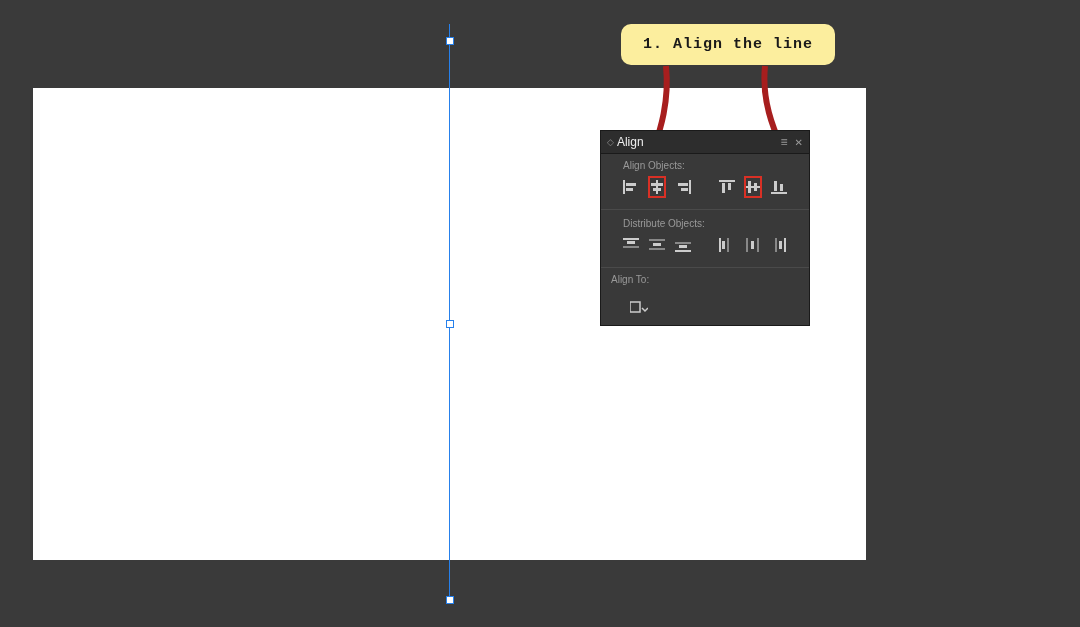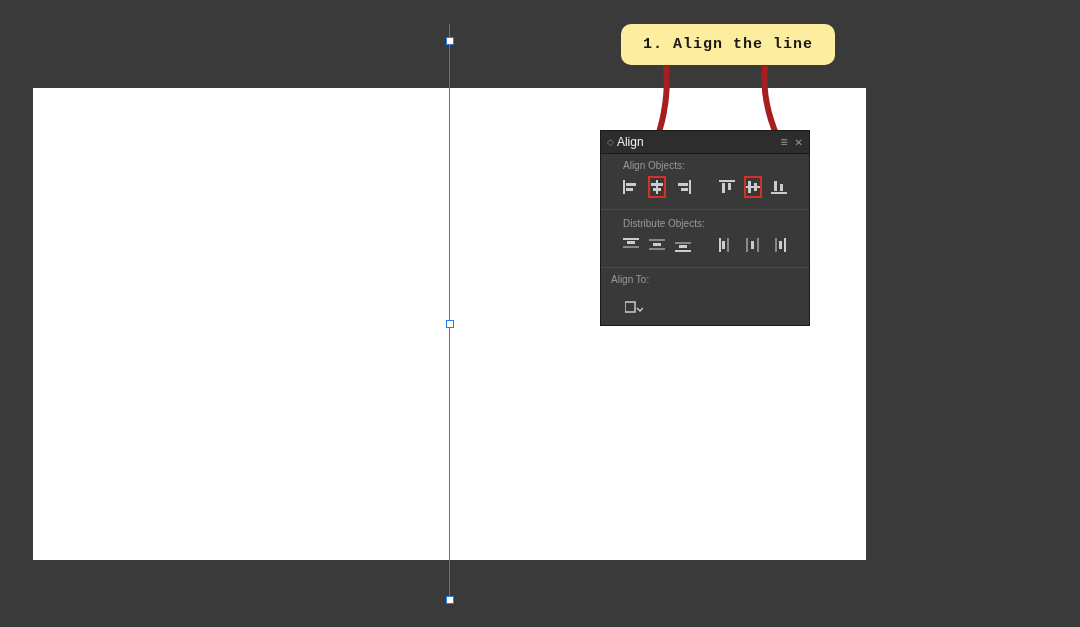--- a/index.html
+++ b/index.html
@@ -151,21 +151,21 @@
       justify-content: space-between;
       padding: 4px 10px 8px 10px;
     }
     .bottom-left {
       display: flex;
       flex-direction: column;
     }
     .bottom-right {
       display: flex;
       flex-direction: column;
-      align-items: center;
+      align-items: flex-end;
     }
     .spacing-controls {
       display: flex;
       gap: 6px;
       align-items: center;
       margin-top: 6px;
     }
     .spacing-value {
       background: #2a2a2a;
       padding: 2px 8px;

